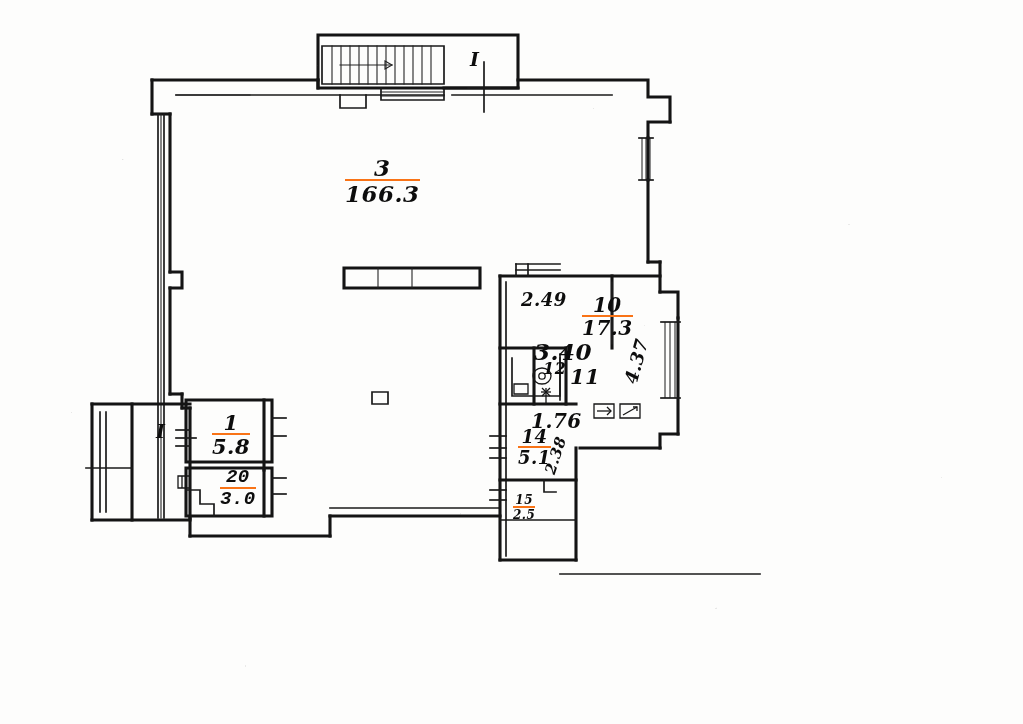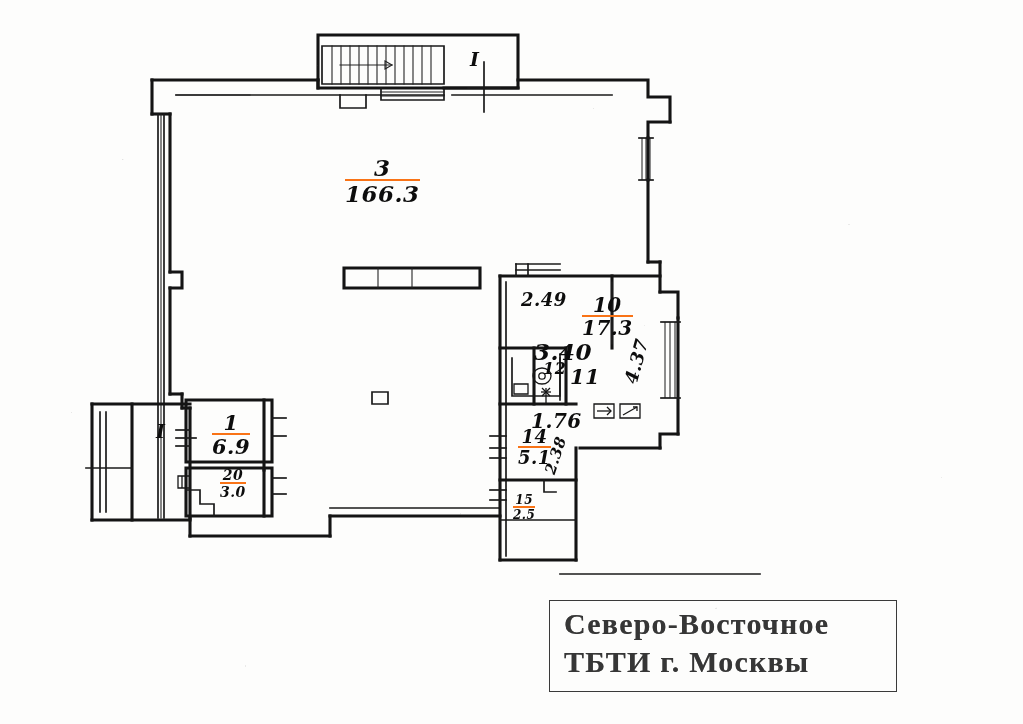--- a/index.html
+++ b/index.html
@@ -321,33 +321,29 @@
     <span class="num">2.38</span>
   </div>
 
   <div class="lbl" style="left:513px;top:494px;font-size:12px;">
     <span class="num">15</span>
     <span class="den">2.5</span>
   </div>
 
   <div class="lbl" style="left:212px;top:412px;font-size:21px;">
     <span class="num">1</span>
-    <span class="den">6.9</span>
-  </div>
-
-  <div class="lbl" style="left:220px;top:468px;font-size:14px;">
+    <span class="den">5.8</span>
+  </div>
+
+  <div class="lbl" style="left:220px;top:468px;font-size:19px;font-family:Liberation Mono, monospace;">
     <span class="num">20</span>
     <span class="den">3.0</span>
   </div>
 
   <div class="lbl plain" style="left:470px;top:50px;font-size:19px;">
     <span class="num">I</span>
   </div>
   <div class="lbl plain" style="left:156px;top:422px;font-size:19px;">
     <span class="num">I</span>
   </div>
 
-  <div id="stamp">
-    <div class="sline s1">Северо-Восточное</div>
-    <div class="sline s2">ТБТИ г. Москвы</div>
-  </div>
 
 </div>
 
 </body></html>

